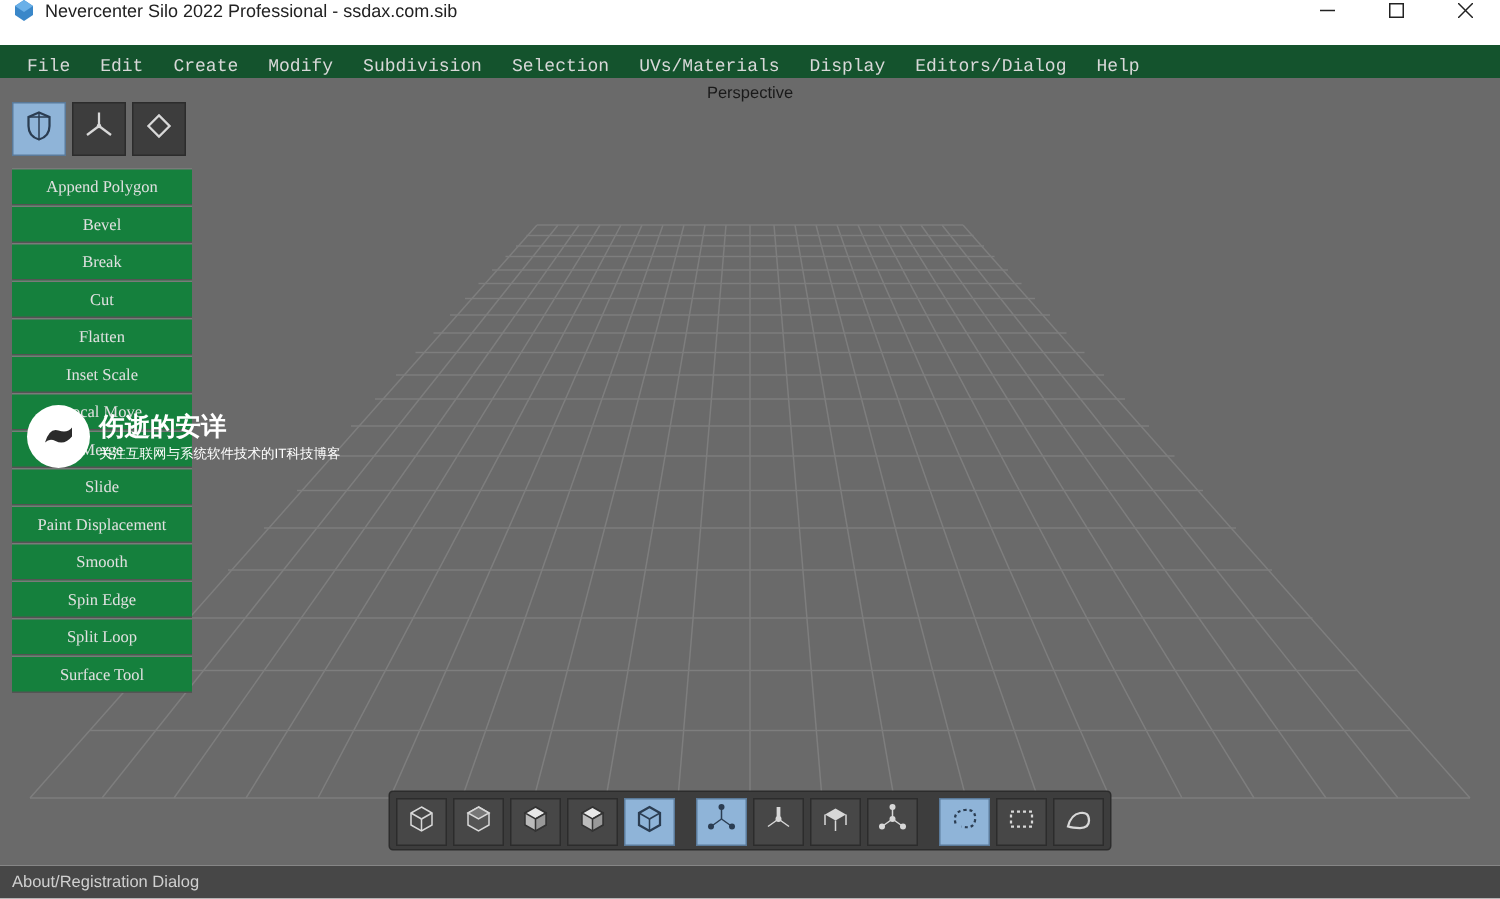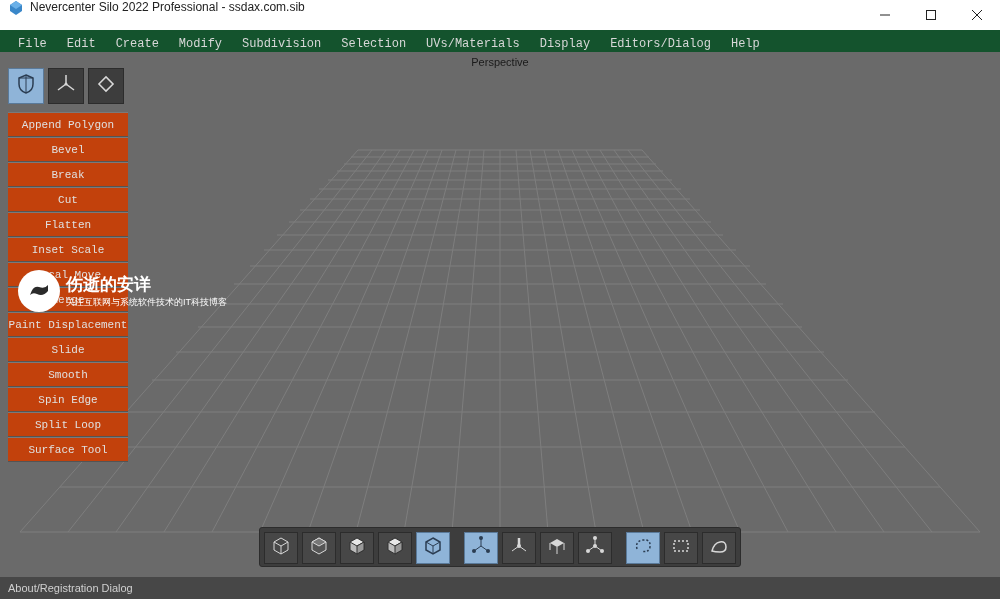--- a/index.html
+++ b/index.html
@@ -1,33 +1,33 @@
 <!DOCTYPE html>
 <html><head>
 <meta charset="utf-8">
 <style>
   * { margin:0; padding:0; box-sizing:border-box; font-family:"Segoe UI",Tahoma,sans-serif; }
   html,body { width:1000px; height:599px; background:#fff; overflow:hidden; }
-  .titlebar { height:30px; display:flex; background:#fff; padding:0 0 16px 8px; }
+  .titlebar { height:30px; display:flex; align-items:center; background:#fff; padding:0 0 16px 8px; }
   .titlebar .app-icon { width:16px; height:16px; margin-right:6px; }
   .titlebar .title { font-size:12px; color:#222; flex:0 0 auto; }
   .titlebar .spacer { flex:1; }
   .winbtn { width:46px; height:30px; display:flex; align-items:center; justify-content:center; }
   .winbtn svg { display:block; }
   .menubar { height:22px; background:#14532d; display:flex; align-items:flex-end; padding-left:8px; }
   .menubar .mi { color:#d8d8d8; font-family:"Consolas","Courier New",monospace; font-size:12px; padding:1px 10px; }
   .workarea { position:relative; height:525px; background:#6a6a6a;padding-left:28px; }
   .viewport-label { position:absolute; top:4px; left:50%; transform:translateX(-50%); font-size:11px; color:#1a1a1a; }
   .grid-svg { position:absolute; top:0; left:0; width:1000px; height:525px; }
   .toolpanel { position:absolute; left:8px; top:16px; width:120px; }
   .mode-row { display:flex; gap:4px; margin-bottom:8px; }
   .mode-btn { width:36px; height:36px; background:#3d3d3d; border:1px solid #2c2c2c; display:flex; align-items:center; justify-content:center; }
   .mode-btn.active { background:#8fb4d8; border:1px solid #5a7a9a; }
   .tool-list { display:flex; flex-direction:column; }
-  .tool-item { height:25px; border-bottom:1px solid #545454; border-top:1px solid #7a7a7a; background:#c2410c; color:#e0e0e0; font-family:Liberation Mono, monospace; font-size:11px; display:flex; align-items:center; justify-content:center; text-align:center; }
+  .tool-item { height:25px; border-bottom:1px solid #545454; border-top:1px solid #7a7a7a; background:#15803d; color:#e0e0e0; font-family:Liberation Serif, serif; font-size:11px; display:flex; align-items:center; justify-content:center; text-align:center; }
   .watermark { position:absolute; left:18px; top:218px; display:flex; align-items:center; pointer-events:none; }
   .wm-icon { width:42px; height:42px; border-radius:50%; background:#fff; display:flex; align-items:center; justify-content:center; margin-right:6px; }
   .wm-text .t1 { color:#fff; font-size:17px; font-weight:600; }
   .wm-text .t2 { color:#fff; font-size:9px; }
   .bottom-toolbar { position:absolute; bottom:10px; left:50%; transform:translateX(-50%); height:40px; background:#3d3d3d; border:1px solid #2c2c2c; border-radius:3px; padding:4px; display:flex; gap:4px; }
   .bt-btn { width:34px; height:32px; background:#474747; border:1px solid #2c2c2c; display:flex; align-items:center; justify-content:center; }
   .bt-btn.active { background:#8fb4d8; border:1px solid #5a7a9a; }
   .bt-sep { width:6px; }
   .statusbar { height:22px; background:#474747; display:flex; align-items:center; padding-left:8px; }
   .statusbar .st { color:#d0d0d0; font-size:11px; }
@@ -148,22 +148,22 @@
       </div>
     <div class="tool-list" id="tool-list">
         <div class="tool-item">Append Polygon</div>
         <div class="tool-item">Bevel</div>
         <div class="tool-item">Break</div>
         <div class="tool-item">Cut</div>
         <div class="tool-item">Flatten</div>
         <div class="tool-item">Inset Scale</div>
         <div class="tool-item">Local Move</div>
         <div class="tool-item">Merge</div>
+        <div class="tool-item">Slide</div>
         <div class="tool-item">Paint Displacement</div>
-        <div class="tool-item">Slide</div>
         <div class="tool-item">Smooth</div>
         <div class="tool-item">Spin Edge</div>
         <div class="tool-item">Split Loop</div>
         <div class="tool-item">Surface Tool</div>
       </div>
   </div>
 
   <div class="watermark">
     <div class="wm-icon">
       <svg width="32" height="32" viewBox="0 0 32 32">

